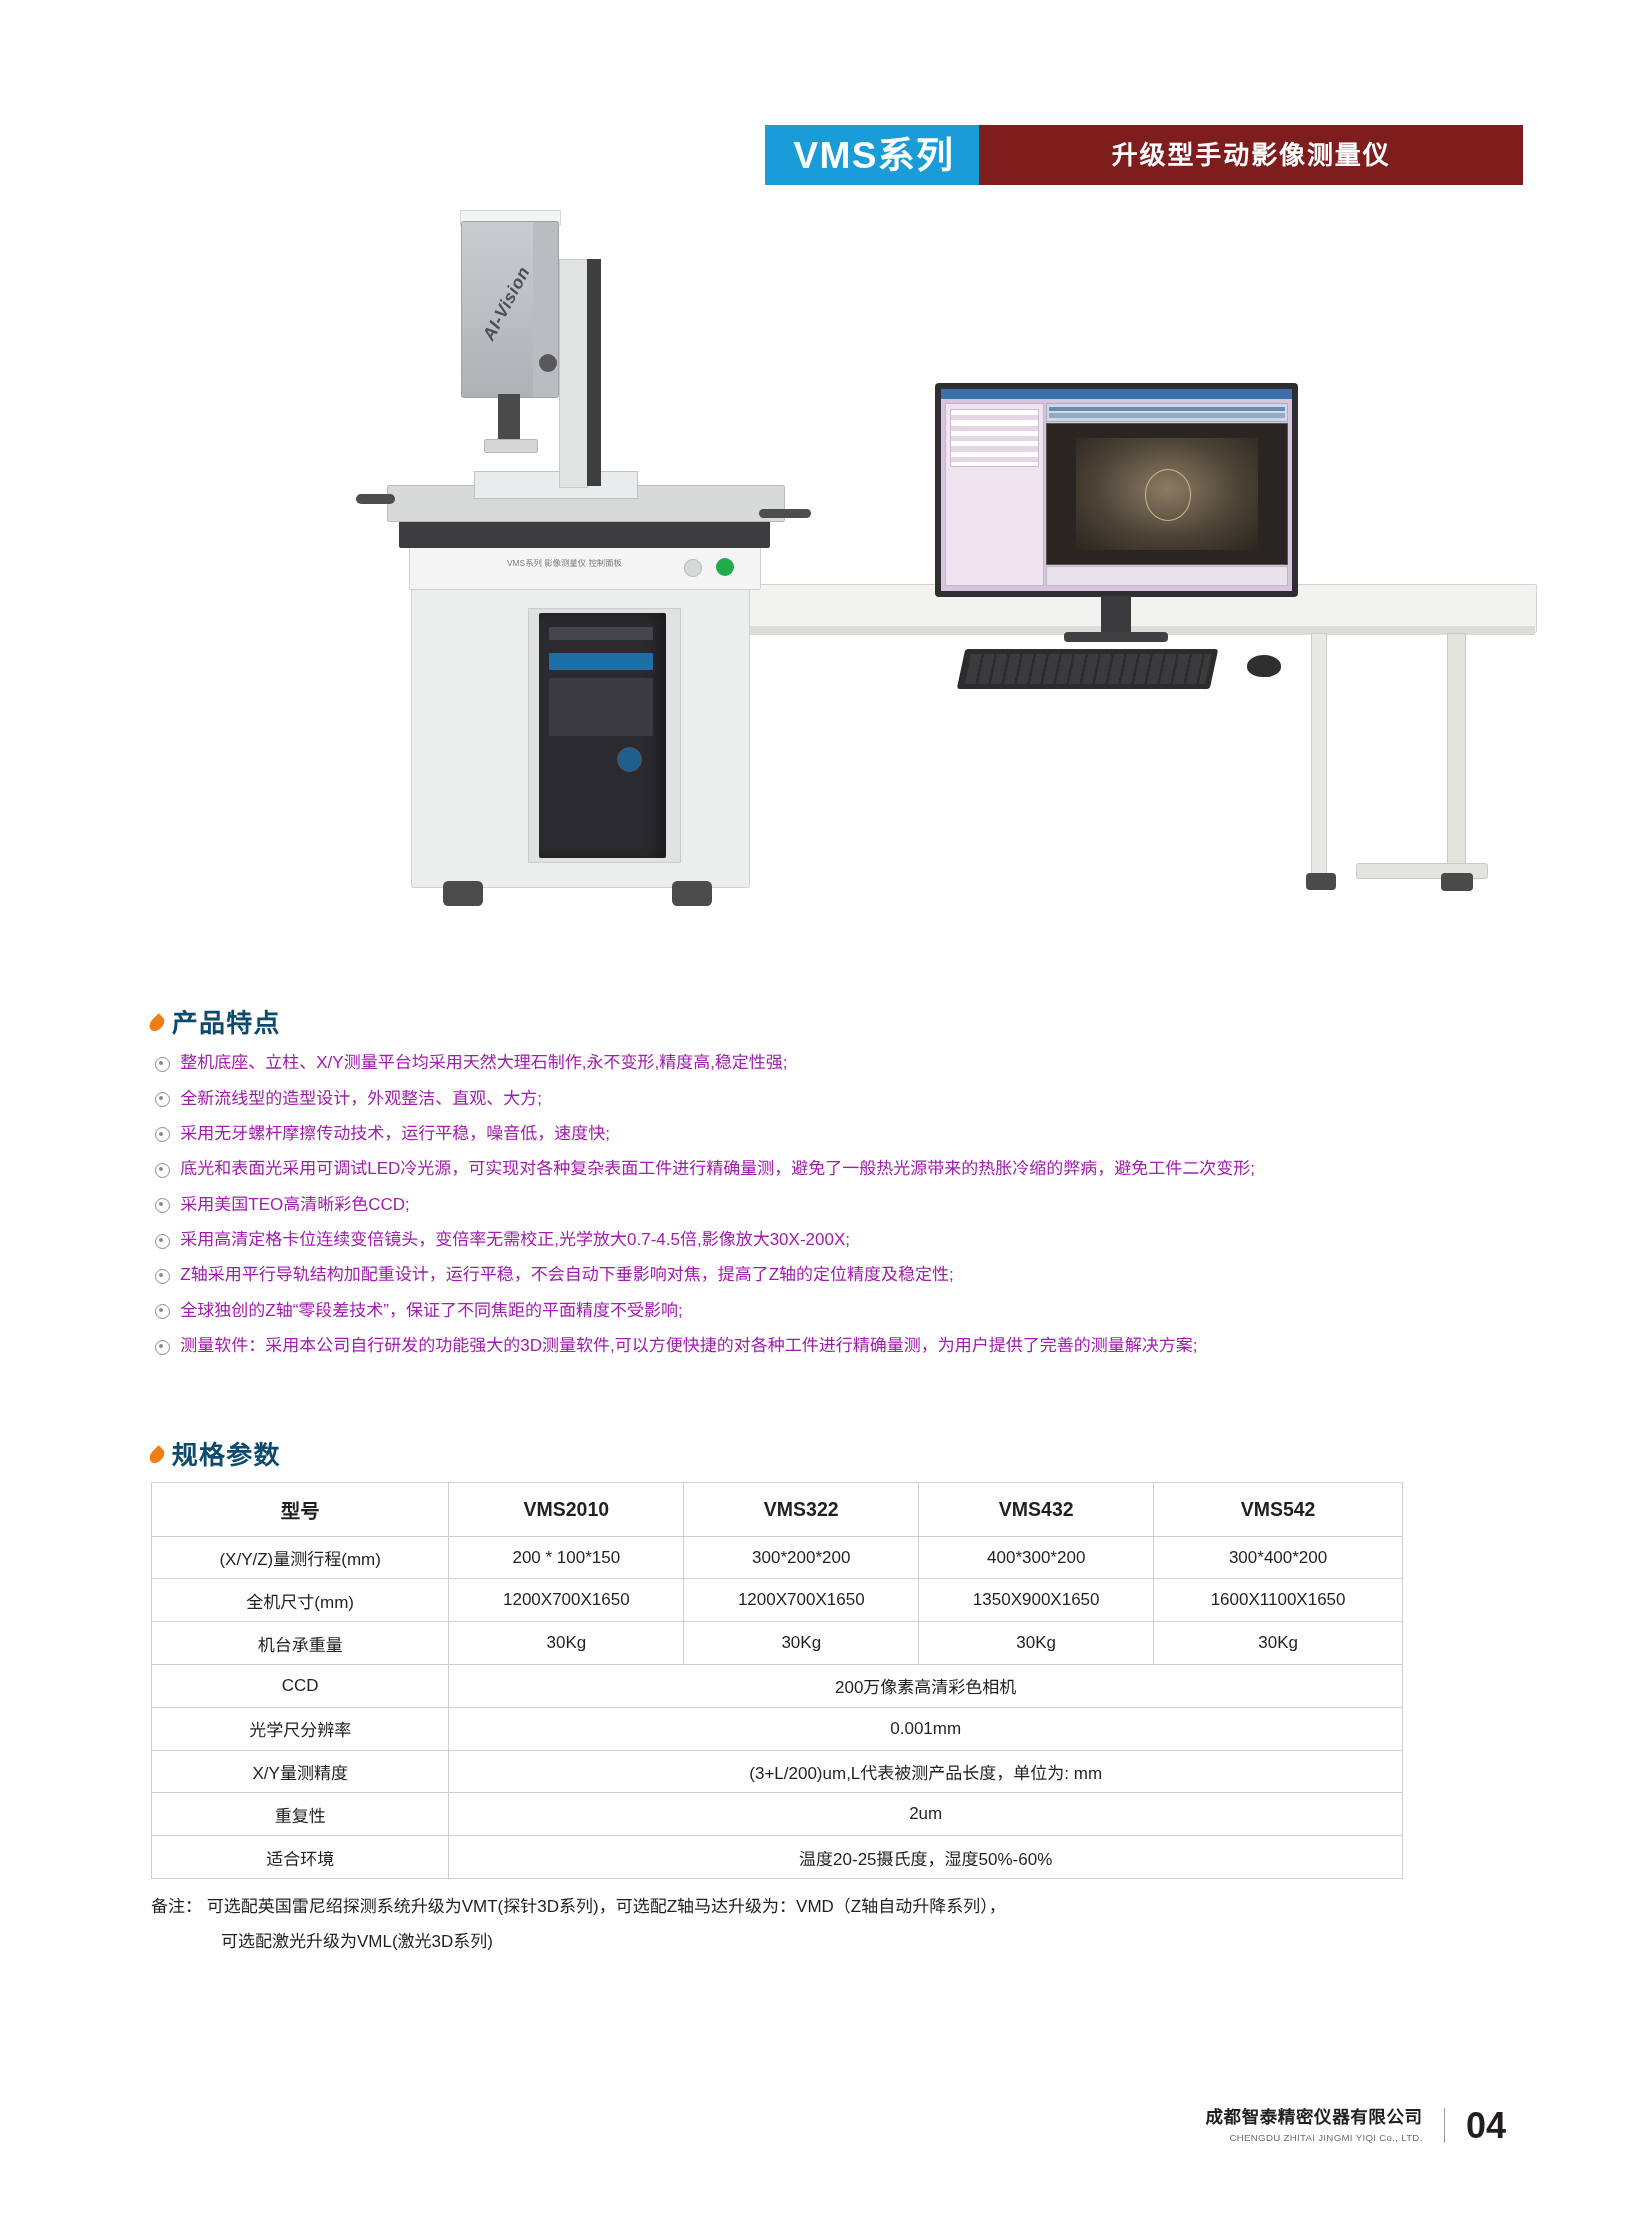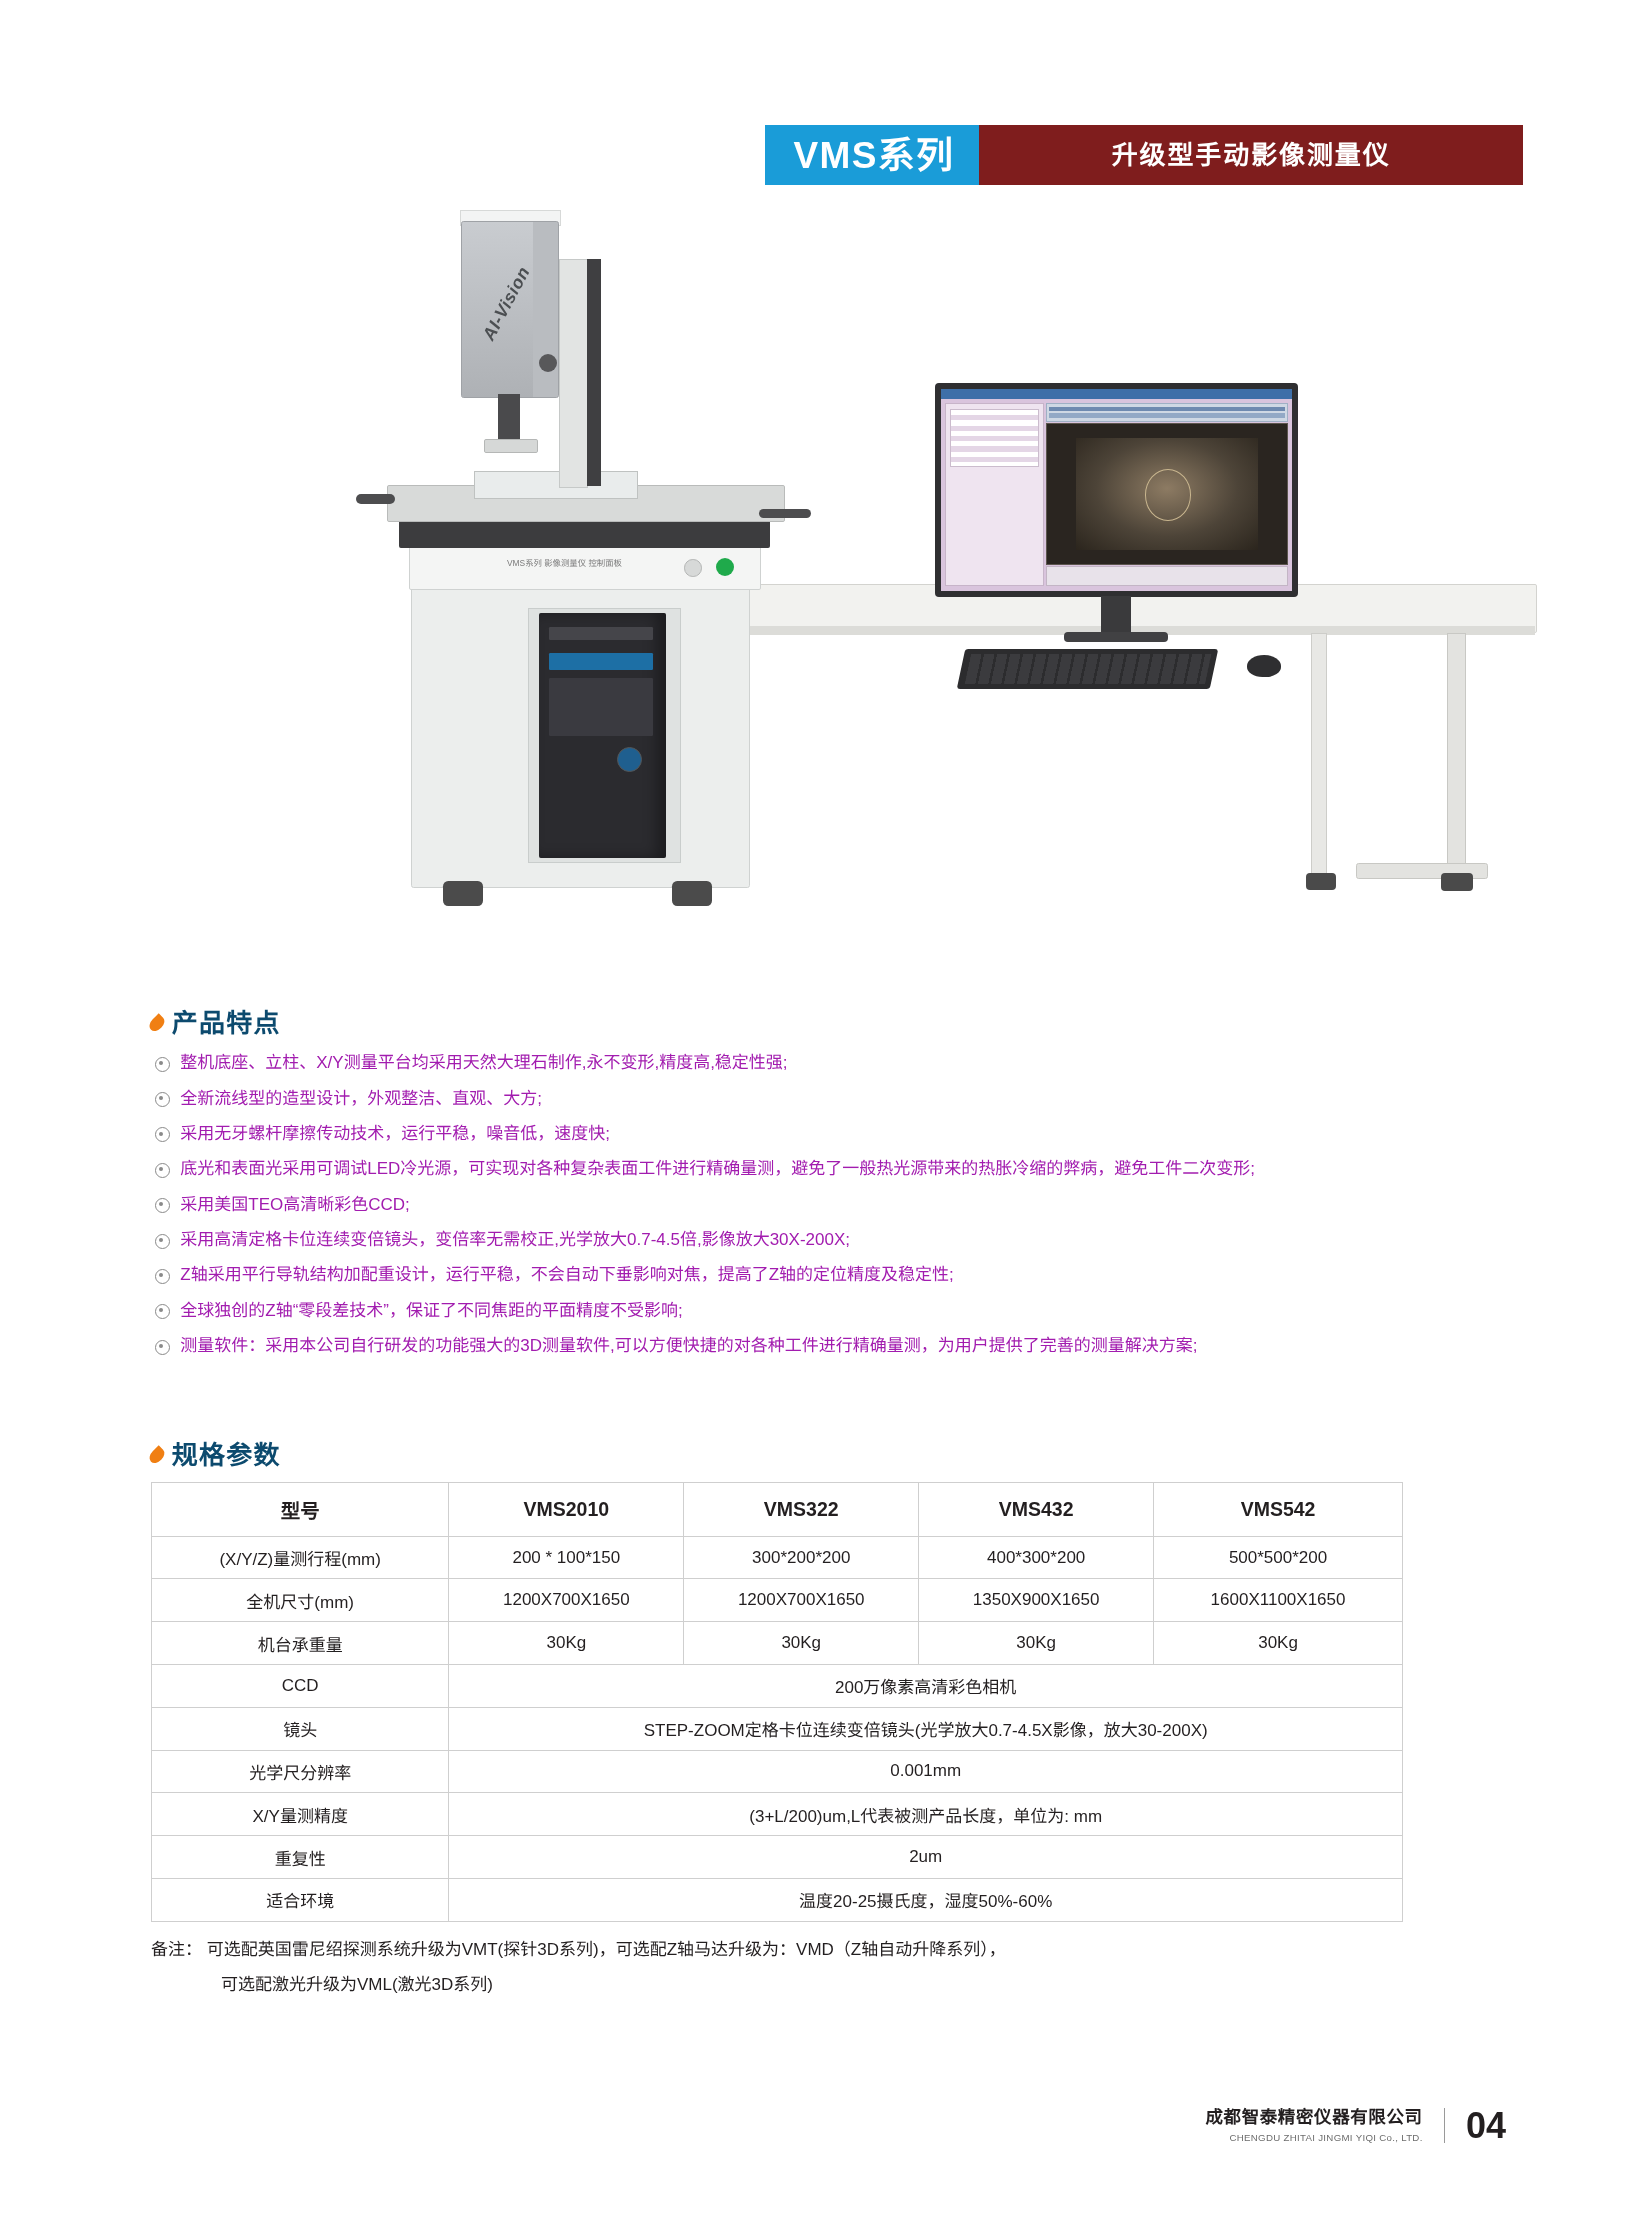--- a/index.html
+++ b/index.html
@@ -833,45 +833,41 @@
         <th>VMS432</th>
         <th>VMS542</th>
       </tr>
     </thead>
     <tbody>
       <tr>
         <td>(X/Y/Z)量测行程(mm)</td>
         <td>200 * 100*150</td>
         <td>300*200*200</td>
         <td>400*300*200</td>
-        <td>500*500*200</td>
+        <td>300*400*200</td>
       </tr>
       <tr>
         <td>全机尺寸(mm)</td>
         <td>1200X700X1650</td>
         <td>1200X700X1650</td>
         <td>1350X900X1650</td>
         <td>1600X1100X1650</td>
       </tr>
       <tr>
         <td>机台承重量</td>
         <td>30Kg</td>
         <td>30Kg</td>
         <td>30Kg</td>
         <td>30Kg</td>
       </tr>
       <tr>
         <td>CCD</td>
         <td colspan="4">200万像素高清彩色相机</td>
       </tr>
       <tr>
-        <td>镜头</td>
-        <td colspan="4">STEP-ZOOM定格卡位连续变倍镜头(光学放大0.7-4.5X影像，放大30-200X)</td>
-      </tr>
-      <tr>
         <td>光学尺分辨率</td>
         <td colspan="4">0.001mm</td>
       </tr>
       <tr>
         <td>X/Y量测精度</td>
         <td colspan="4">(3+L/200)um,L代表被测产品长度，单位为: mm</td>
       </tr>
       <tr>
         <td>重复性</td>
         <td colspan="4">2um</td>

